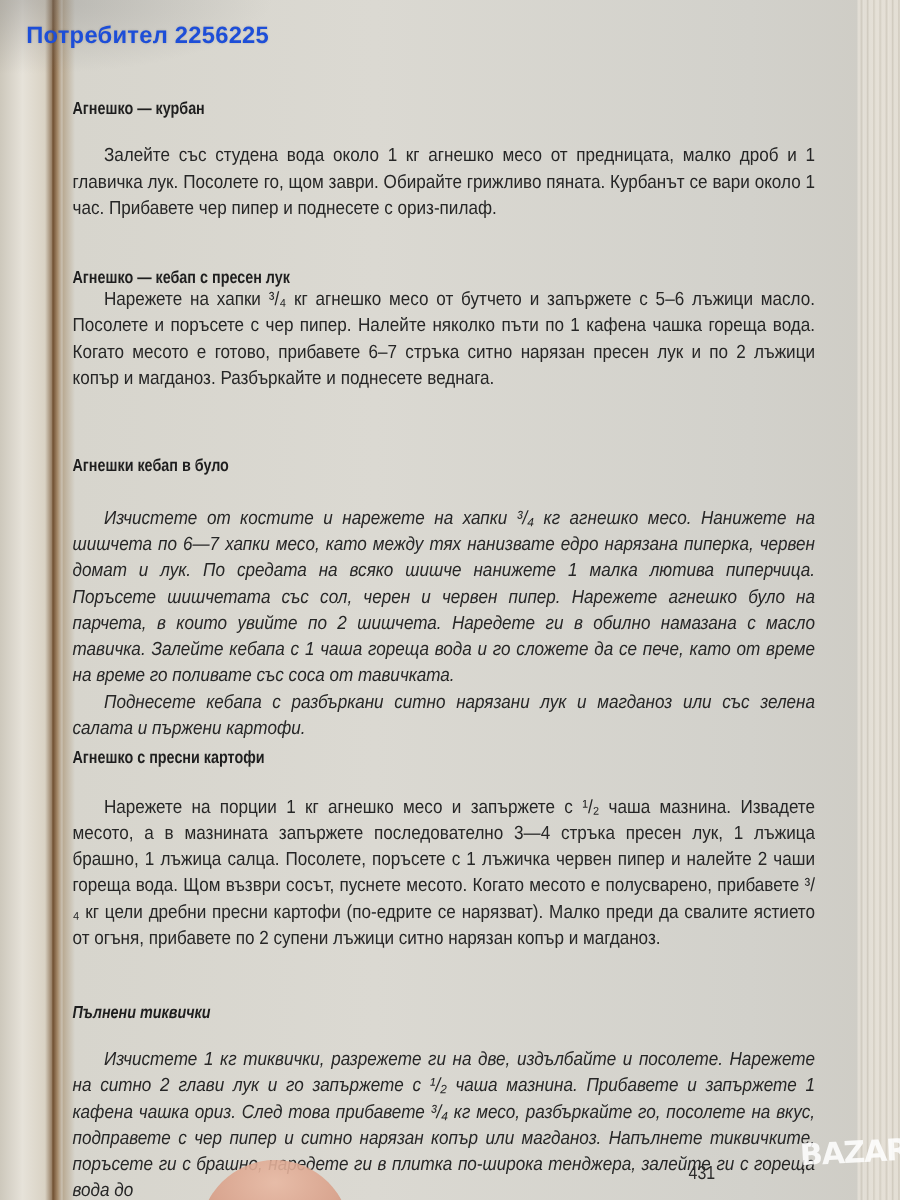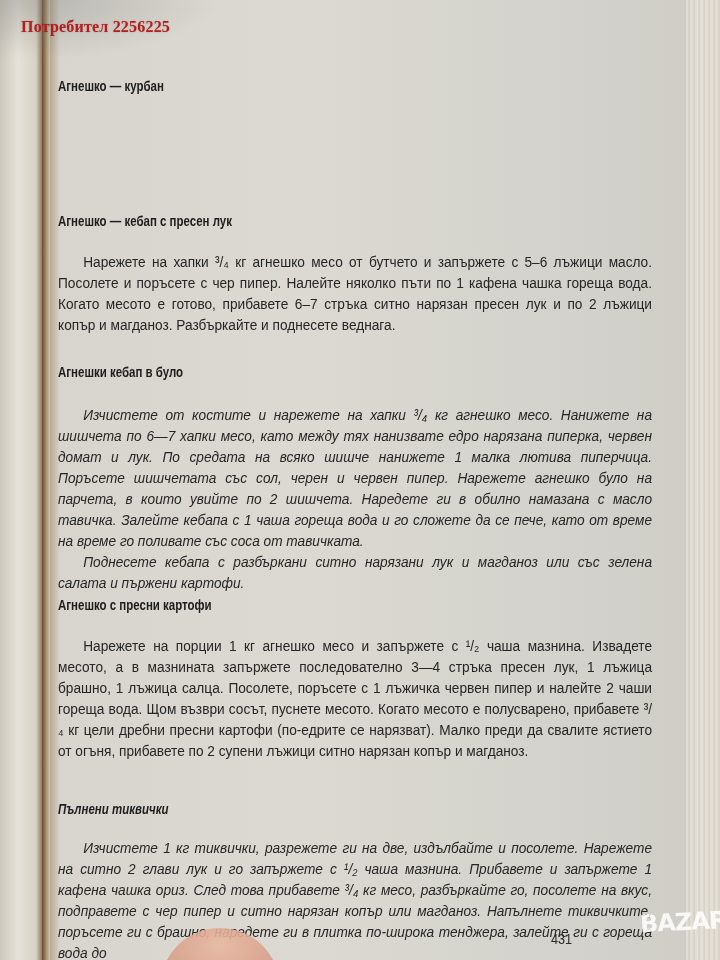--- a/index.html
+++ b/index.html
@@ -21,22 +21,22 @@
     position: absolute; right: 0; top: 0; width: 34px; height: 960px;
     background: repeating-linear-gradient(90deg, #e6e1d8 0, #e6e1d8 2px, #cfc9bd 3px, #ebe7de 5px);
     opacity: 0.8;
   }
   .shadow-top {
     position: absolute; left: 0; top: 0; width: 220px; height: 60px;
     background: radial-gradient(ellipse at 10% 0%, rgba(120,120,120,0.35), rgba(0,0,0,0) 70%);
   }
   .user-label {
     position: absolute; left: 21px; top: 18px;
-    font-family: Liberation Serif, serif; font-weight: bold; font-size: 16px;
-    color: #b91c1c; letter-spacing: 0.2px;
+    font-family: Liberation Sans, sans-serif; font-weight: bold; font-size: 19px;
+    color: #1d4ed8; letter-spacing: 0.2px;
     text-shadow: 0 0 2px rgba(0,0,0,0.15);
   }
   .content {
     position: absolute; left: 58px; top: 68px; width: 596px;
   }
   .recipe { margin-bottom: 0; }
   .recipe-title {
     font-family: "Liberation Sans", sans-serif; font-weight: bold;
     font-size: 14px; color: #1e1e1e; margin: 0;
     transform: scaleX(0.82); transform-origin: left;
@@ -45,21 +45,21 @@
   .recipe-body p {
     margin: 0; font-family: "Liberation Sans", sans-serif;
     font-size: 15.2px; line-height: 21px; text-align: justify;
     text-indent: 28px; color: #262626;
     transform: scaleX(0.9); transform-origin: left;
     width: 660px;
   }
   .r1 { position: absolute; top: 10px; }
   .r1 .recipe-body { margin-top: 20px; }
   .r2 { position: absolute; top: 145px; }
-  .r2 .recipe-body { margin-top: 22px; }
+  .r2 .recipe-body { }
   .r3 { position: absolute; top: 296px; }
   .r3 .recipe-body { margin-top: 24px; font-style: italic; }
   .r4 { position: absolute; top: 529px; }
   .r4 .recipe-body { margin-top: 22px; }
   .r5 { position: absolute; top: 733px; font-style: italic; }
   .r5 .recipe-body { margin-top: 20px; }
   .page-number {
     position: absolute; left: 549px; top: 930px;
     font-family: "Liberation Sans", sans-serif; font-size: 15px; color: #2a2a2a;
     transform: scaleX(0.85);
@@ -83,20 +83,23 @@
 <div class="left-page"></div>
 <div class="gutter"></div>
 <div class="page-edges"></div>
 <div class="shadow-top"></div>
 
 <div class="user-label">Потребител 2256225</div>
 
 <div class="content">
   <div class="recipe r1">
     <h3 class="recipe-title">Агнешко — курбан</h3>
+    <div class="recipe-body">
+      <p>Залейте със студена вода около 1 кг агнешко месо от предницата, малко дроб и 1 главичка лук. Посолете го, щом заври. Обирайте грижливо пяната. Курбанът се вари около 1 час. Прибавете чер пипер и поднесете с ориз-пилаф.</p>
+    </div>
   </div>
 
   <div class="recipe r2">
     <h3 class="recipe-title">Агнешко — кебап с пресен лук</h3>
     <div class="recipe-body">
       <p>Нарежете на хапки ³/₄ кг агнешко месо от бутчето и запържете с 5–6 лъжици масло. Посолете и поръсете с чер пипер. Налейте няколко пъти по 1 кафена чашка гореща вода. Когато месото е готово, прибавете 6–7 стръка ситно нарязан пресен лук и по 2 лъжици копър и магданоз. Разбъркайте и поднесете веднага.</p>
     </div>
   </div>
 
   <div class="recipe r3">

